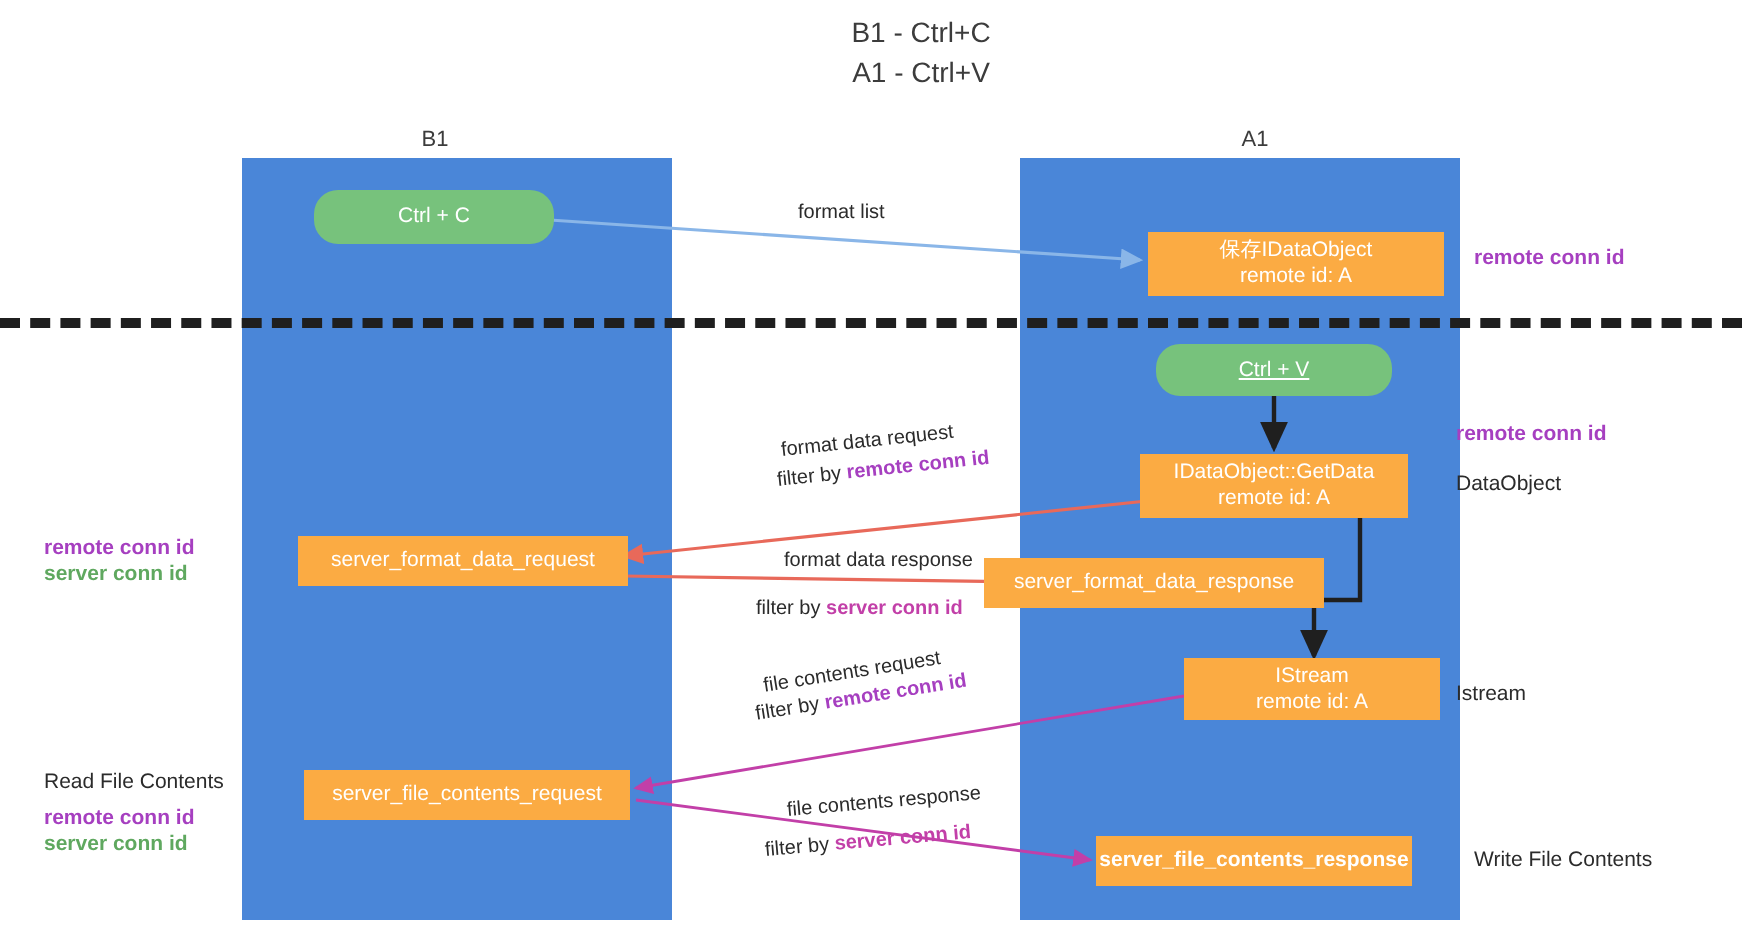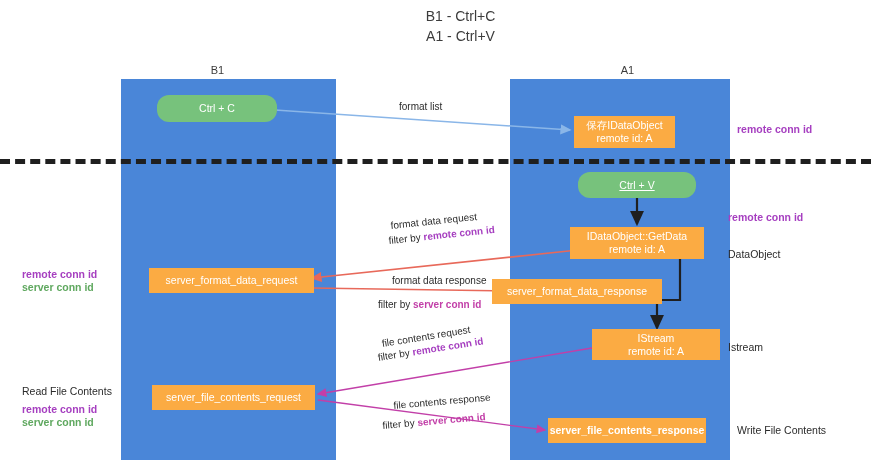--- a/index.html
+++ b/index.html
@@ -145,21 +145,21 @@
 
     <line x1="318" y1="400" x2="545" y2="430" stroke="#c23fa8" stroke-width="1.4" marker-end="url(#ar-mag)"></line>
 
     <path d="M668,305 L668,320" stroke="#1f1f1f" stroke-width="0" fill="none"></path>
   </svg>
 
   <div class="node green" style="left:157px; top:95px; width:120px; height:27px;">
     <span class="l1">Ctrl + C</span>
   </div>
 
-  <div class="node orange" style="left:574px; top:116px; width:101px; height:32px;">
+  <div class="node orange" style="left:574px; top:116px; width:148px; height:32px;">
     <span class="l1">保存IDataObject</span>
     <span class="l2">remote id: A</span>
   </div>
 
   <div class="node green" style="left:578px; top:172px; width:118px; height:26px;text-decoration:underline;">
     <span class="l1">Ctrl + V</span>
   </div>
 
   <div class="node orange" style="left:570px; top:227px; width:134px; height:32px;">
     <span class="l1">IDataObject::GetData</span>
@@ -206,21 +206,21 @@
     <span>filter by </span><span class="purple">remote conn id</span>
   </div>
 
   <div class="edge-label rot" style="left:393px; top:400px; transform: rotate(-5deg);">file contents response</div>
   <div class="edge-label rot" style="left:382px; top:420px; transform: rotate(-5deg);">
     <span>filter by </span><span class="magenta">server conn id</span>
   </div>
 
   <div class="side-tag purple" style="left:737px; top:123px;">remote conn id</div>
   <div class="side-tag purple" style="left:728px; top:211px;">remote conn id</div>
-  <div class="side-label" style="left:728px; top:236px;margin-top:12px;">DataObject</div>
+  <div class="side-label" style="left:728px; top:236px;">DataObject</div>
   <div class="side-label" style="left:728px; top:341px;">Istream</div>
   <div class="side-label" style="left:737px; top:424px;">Write File Contents</div>
 
   <div class="side-tag purple" style="left:22px; top:268px;">remote conn id</div>
   <div class="side-tag green-t" style="left:22px; top:281px;">server conn id</div>
 
   <div class="side-label" style="left:22px; top:385px;">Read File Contents</div>
   <div class="side-tag purple" style="left:22px; top:403px;">remote conn id</div>
   <div class="side-tag green-t" style="left:22px; top:416px;">server conn id</div>
 

